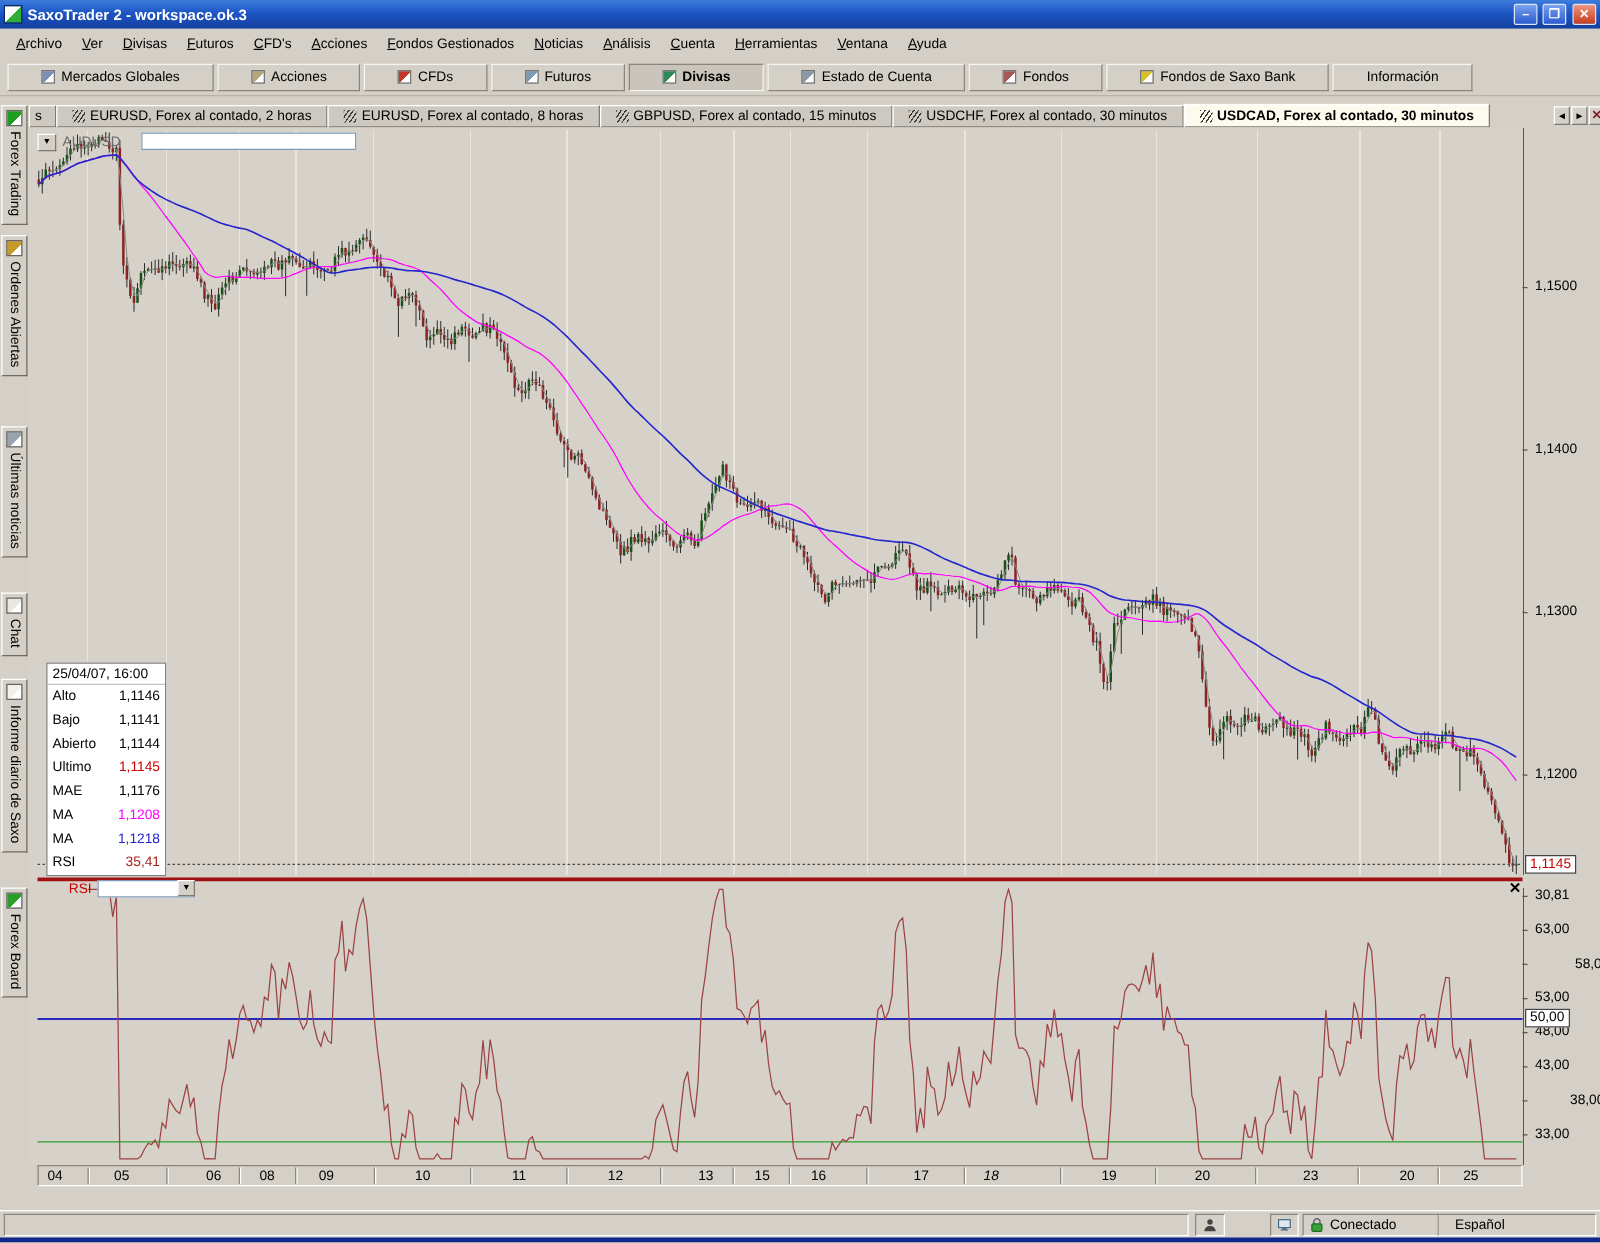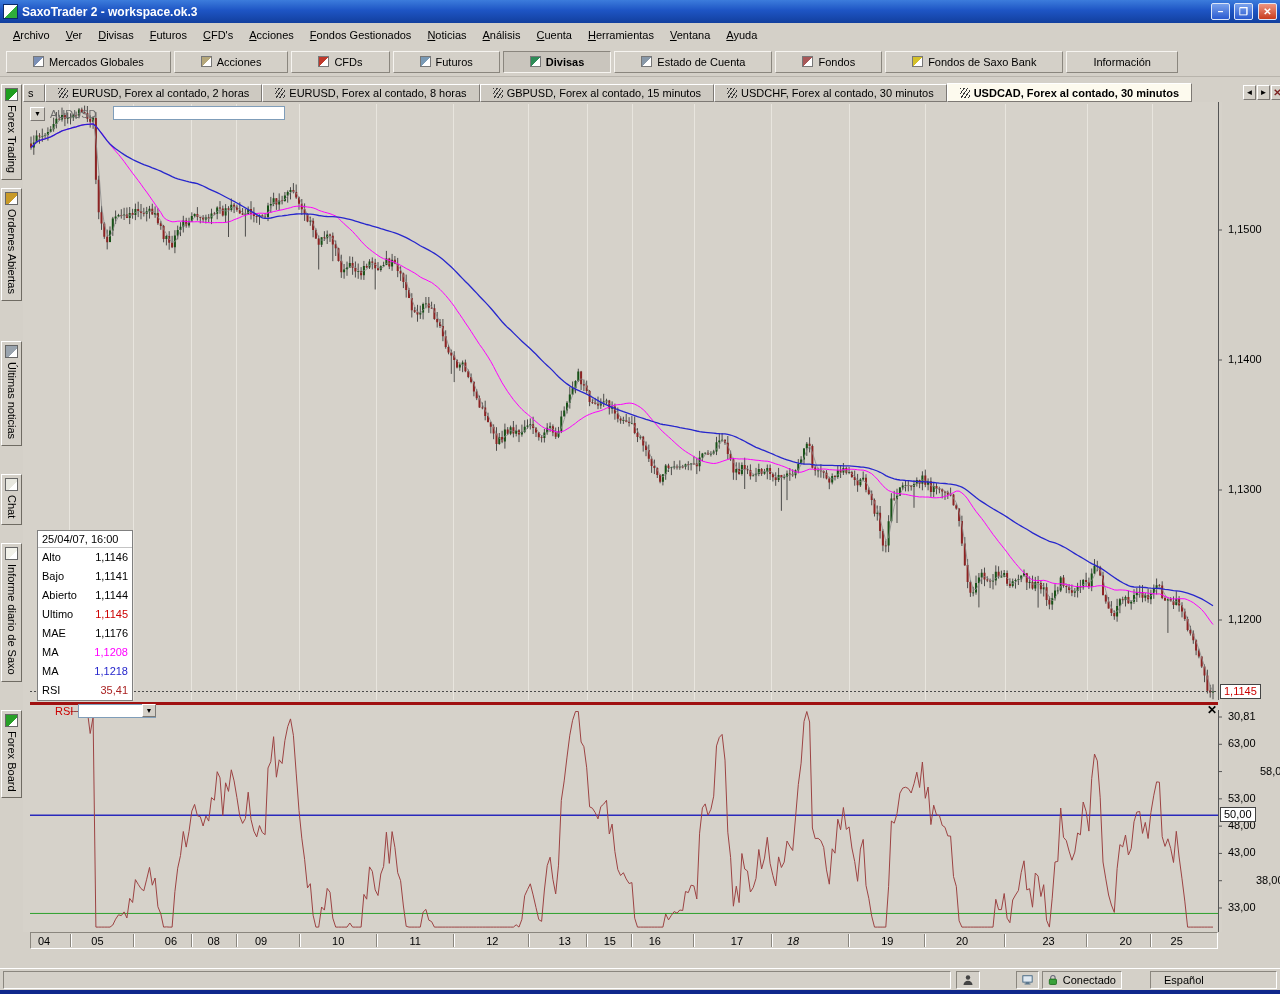--- a/index.html
+++ b/index.html
@@ -331,21 +331,21 @@
         <path d="M1.5 11c0-2.6 2-4.2 4.5-4.2S10.5 8.4 10.5 11Z" fill="#444"></path>
       </svg>
   </div>
   <div class="sb-panel" style="left:1016px;width:23px">
     <svg width="13" height="12" viewBox="0 0 13 12">
         <rect x="1" y="1" width="11" height="7.5" fill="#dfe8f0" stroke="#345a7a"></rect>
         <rect x="4.5" y="9" width="4" height="1.2" fill="#345a7a"></rect>
         <rect x="3" y="10.2" width="7" height="1" fill="#345a7a"></rect>
       </svg>
   </div>
-  <div class="sb-panel" style="left:1042px;width:80px">
+  <div class="sb-panel" style="left:1042px;width:109px">
     <svg width="11" height="12" viewBox="0 0 11 12">
         <path d="M3 5V3.5a2.5 2.5 0 0 1 5 0V5" fill="none" stroke="#667" stroke-width="1.2"></path>
         <rect x="1.5" y="5" width="8" height="6" rx="1" fill="#3aa23a" stroke="#1d6b1d"></rect>
       </svg>
     <span>Conectado</span>
   </div>
   <div class="sb-panel" style="left:1150px;width:127px">
     <span style="padding-left:8px">Español</span>
   </div>
 </div>

